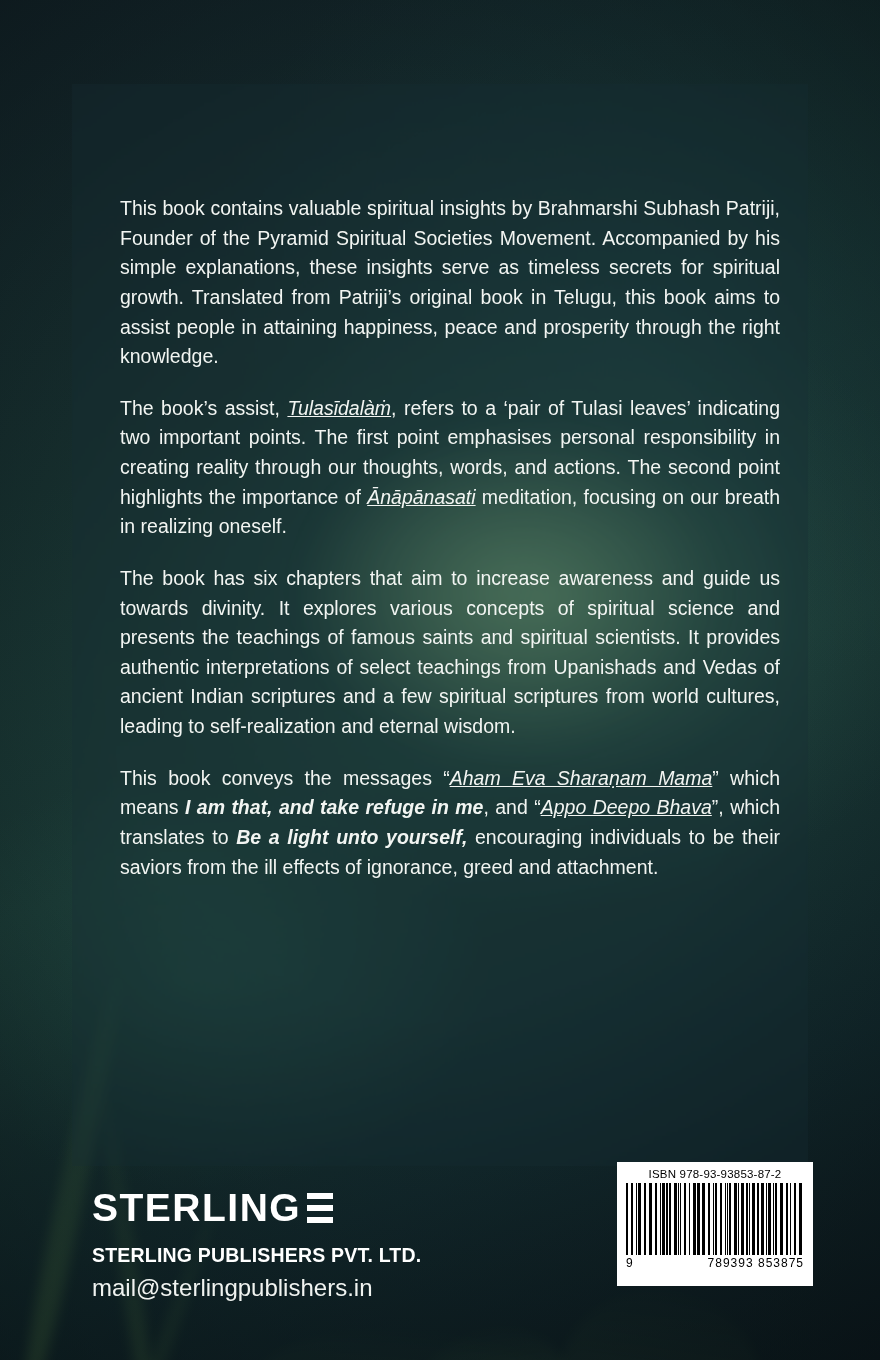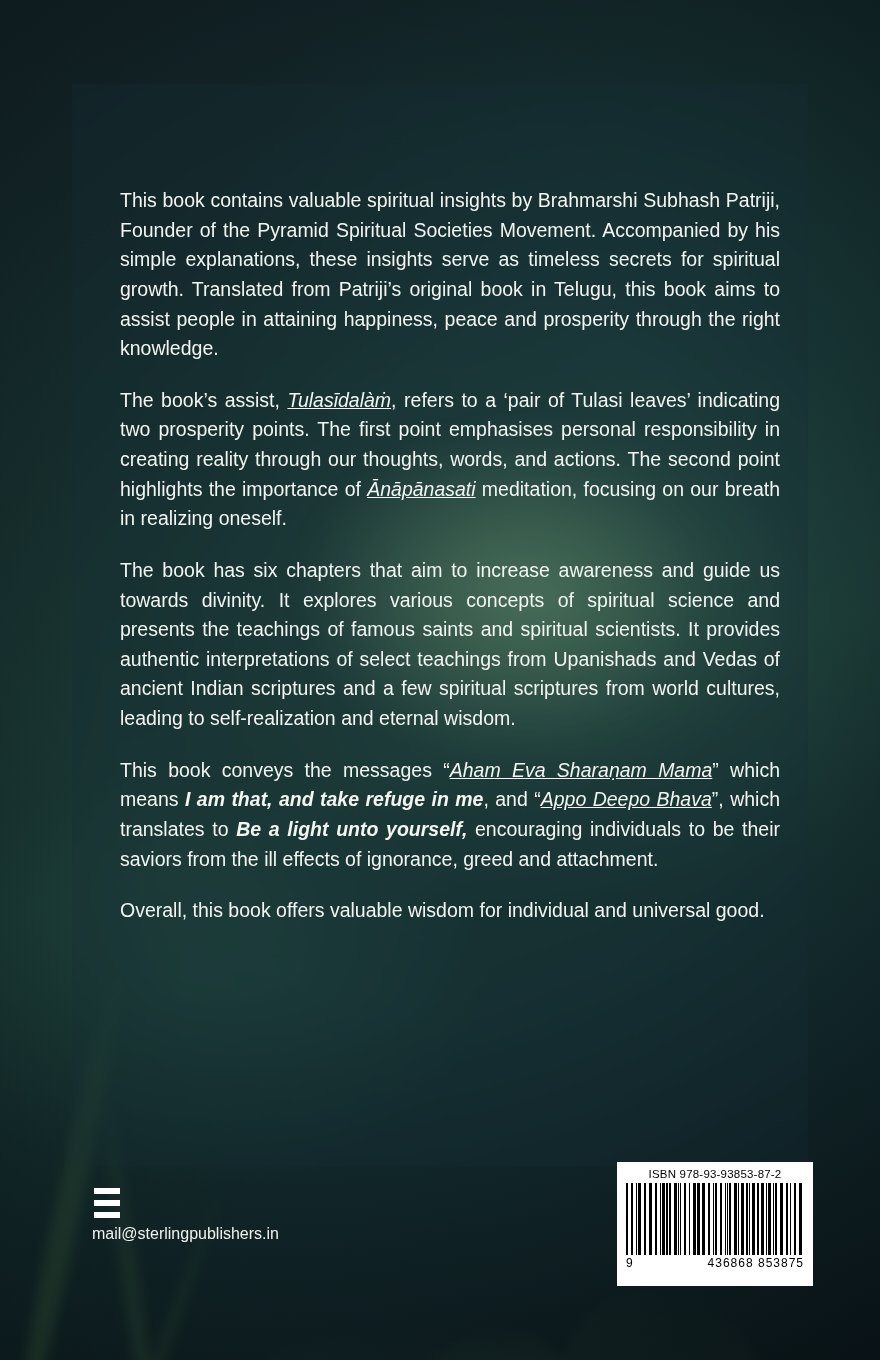--- a/index.html
+++ b/index.html
@@ -77,21 +77,21 @@
     width: 660px;
     z-index: 5;
     color: #f2f5f2;
     font-family: "Liberation Sans", sans-serif;
     font-size: 19.5px;
     line-height: 1.52;
     text-align: justify;
     text-justify: inter-word;
   }
   .blurb p {
-    margin: 8px 0 22px 0;
+    margin: 16px 0 22px 0;
     text-align: justify;
   }
   .blurb p:last-child { margin-bottom: 0; }
   .blurb i { font-style: italic; text-decoration: underline; }
   .blurb .bi { font-style: italic; font-weight: bold; }
 
   
   .publisher {
     position: absolute;
     left: 92px;
@@ -134,21 +134,21 @@
     margin-top: 17px;
     font-family: "Liberation Sans", sans-serif;
     font-weight: bold;
     font-size: 19.5px;
     letter-spacing: 0.2px;
     color: #ffffff;
   }
   .pub-mail {
     margin-top: 7px;
     font-family: "Liberation Sans", sans-serif;
-    font-size: 16px;
+    font-size: 24px;
     color: #f0f3f0;
   }
 
   
   .barcode-box {
     position: absolute;
     left: 617px;
     top: 1162px;
     width: 196px;
     height: 124px;
@@ -207,44 +207,43 @@
 
   <div class="panel"></div>
 
   <div class="blurb">
 
     <p>
       <span>This book contains valuable spiritual insights by Brahmarshi Subhash Patriji, Founder of the Pyramid Spiritual Societies Movement. Accompanied by his simple explanations, these insights serve as timeless secrets for spiritual growth. Translated from Patriji’s original book in Telugu, this book aims to assist people in attaining happiness, peace and prosperity through the right knowledge.</span>
     </p>
 
     <p>
-      <span>The book’s assist, </span><i>Tulasīdalàṁ</i><span>, refers to a ‘pair of Tulasi leaves’ indicating two prosperity points. The first point emphasises personal responsibility in creating reality through our thoughts, words, and actions. The second point highlights the importance of </span><i>Ānāpānasati</i><span> meditation, focusing on our breath in realizing oneself.</span>
+      <span>The book’s assist, </span><i>Tulasīdalàṁ</i><span>, refers to a ‘pair of Tulasi leaves’ indicating two important points. The first point emphasises personal responsibility in creating reality through our thoughts, words, and actions. The second point highlights the importance of </span><i>Ānāpānasati</i><span> meditation, focusing on our breath in realizing oneself.</span>
     </p>
 
     <p>
       <span>The book has six chapters that aim to increase awareness and guide us towards divinity. It explores various concepts of spiritual science and presents the teachings of famous saints and spiritual scientists. It provides authentic interpretations of select teachings from Upanishads and Vedas of ancient Indian scriptures and a few spiritual scriptures from world cultures, leading to self-realization and eternal wisdom.</span>
     </p>
 
     <p>
       <span>This book conveys the messages “</span><i>Aham Eva Sharaṇam Mama</i><span>” which means </span><span class="bi">I am that,  and take refuge in me</span><span>,  and “</span><i>Appo Deepo Bhava</i><span>”, which translates to </span><span class="bi">Be a light unto yourself,</span><span> encouraging individuals to be their saviors from the ill effects of ignorance, greed and attachment.</span>
     </p>
 
-    <p>
-      <span>Overall, this book offers valuable wisdom for individual and universal good.</span>
-    </p>
   </div>
 
   <div class="publisher">
     <div class="logo-wrap">
+      <div class="logo-word">STERLING</div>
       <div class="logo-mark">
         <span></span>
           <span></span>
           <span></span>
       </div>
     </div>
+    <div class="pub-name">STERLING PUBLISHERS PVT. LTD.</div>
     <div class="pub-mail">mail@sterlingpublishers.in</div>
   </div>
 
   <div class="barcode-box">
     <div class="isbn-text">ISBN 978-93-93853-87-2</div>
     <div class="bars" id="bars">
         <i style="width: 2px;"></i>
         <i class="w" style="width: 3px;"></i>
         <i style="width: 2px;"></i>
         <i class="w" style="width: 3px;"></i>
@@ -326,17 +325,17 @@
         <i class="w" style="width: 2px;"></i>
         <i style="width: 1px;"></i>
         <i class="w" style="width: 3px;"></i>
         <i style="width: 2px;"></i>
         <i class="w" style="width: 3px;"></i>
         <i style="width: 3px;"></i>
         <i class="w" style="width: 2px;"></i>
       </div>
     <div class="barcode-digits">
       <span>9</span>
-      <span>436868 853875</span>
+      <span>789393 853875</span>
     </div>
   </div>
 
 </div>
 
 </body></html>

